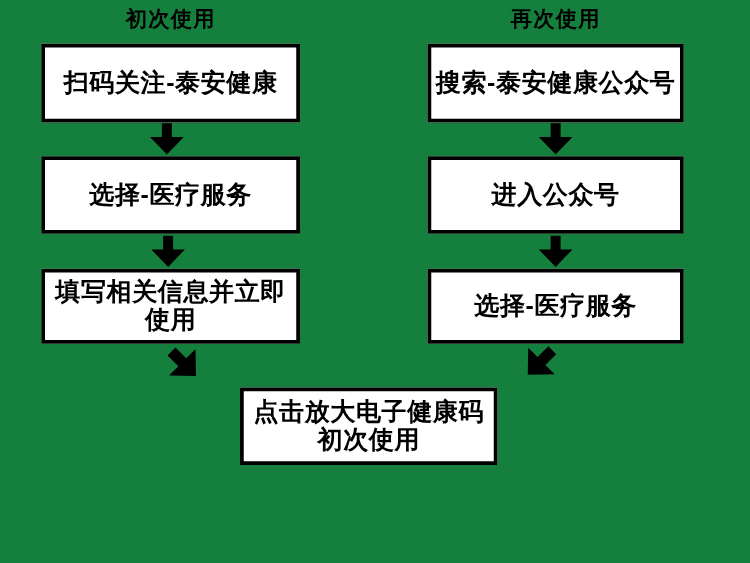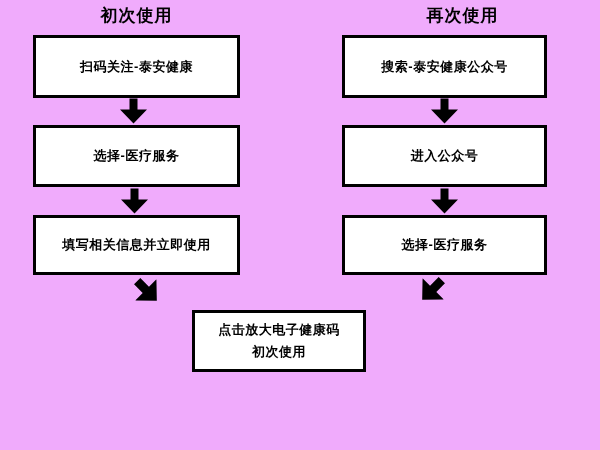--- a/index.html
+++ b/index.html
@@ -4,63 +4,63 @@
 <style>
   html, body {
     margin: 0;
     padding: 0;
     background: #ffffff;
   }
   .canvas {
     position: relative;
     width: 600px;
     height: 450px;
-    background: #f0abfc;
+    background: #15803d;
     font-family: "Liberation Sans", "DejaVu Sans", sans-serif;
     color: #000000;
     overflow: hidden;
   }
   .col-header {
     position: absolute;
     top: 5px;
     height: 22px;
     line-height: 22px;
     text-align: center;
     font-size: 17px;
     font-weight: 700;
     letter-spacing: 1px;
   }
   .hdr-left  { left: 33px;  width: 207px; }
-  .hdr-right { left: 360px; width: 205px; }
+  .hdr-right { left: 342px; width: 205px; }
 
   .flow-box {
     position: absolute;
     box-sizing: border-box;
     border: 3px solid #000000;
     background: #ffffff;
     display: flex;
     flex-direction: column;
     align-items: center;
     justify-content: center;
     text-align: center;
-    font-size: 13px;
+    font-size: 20px;
     font-weight: 700;
     letter-spacing: 0.5px;
     line-height: 22px;
     padding: 2px;
   }
   .col-left  { left: 33px;  width: 207px; }
   .col-right { left: 342px; width: 205px; }
   .row-1 { top: 35px;  height: 63px; }
   .row-2 { top: 125px; height: 62px; }
   .row-3 { top: 215px; height: 60px; }
   .box-merge {
     left: 192px;
     top: 310px;
-    width: 174px;
+    width: 206px;
     height: 62px;
   }
 
   .arrow {
     position: absolute;
     display: block;
   }
   .arrow svg { display: block; }
   .arr-L1 { left: 120px; top: 98px; }
   .arr-L2 { left: 121px; top: 188px; }

